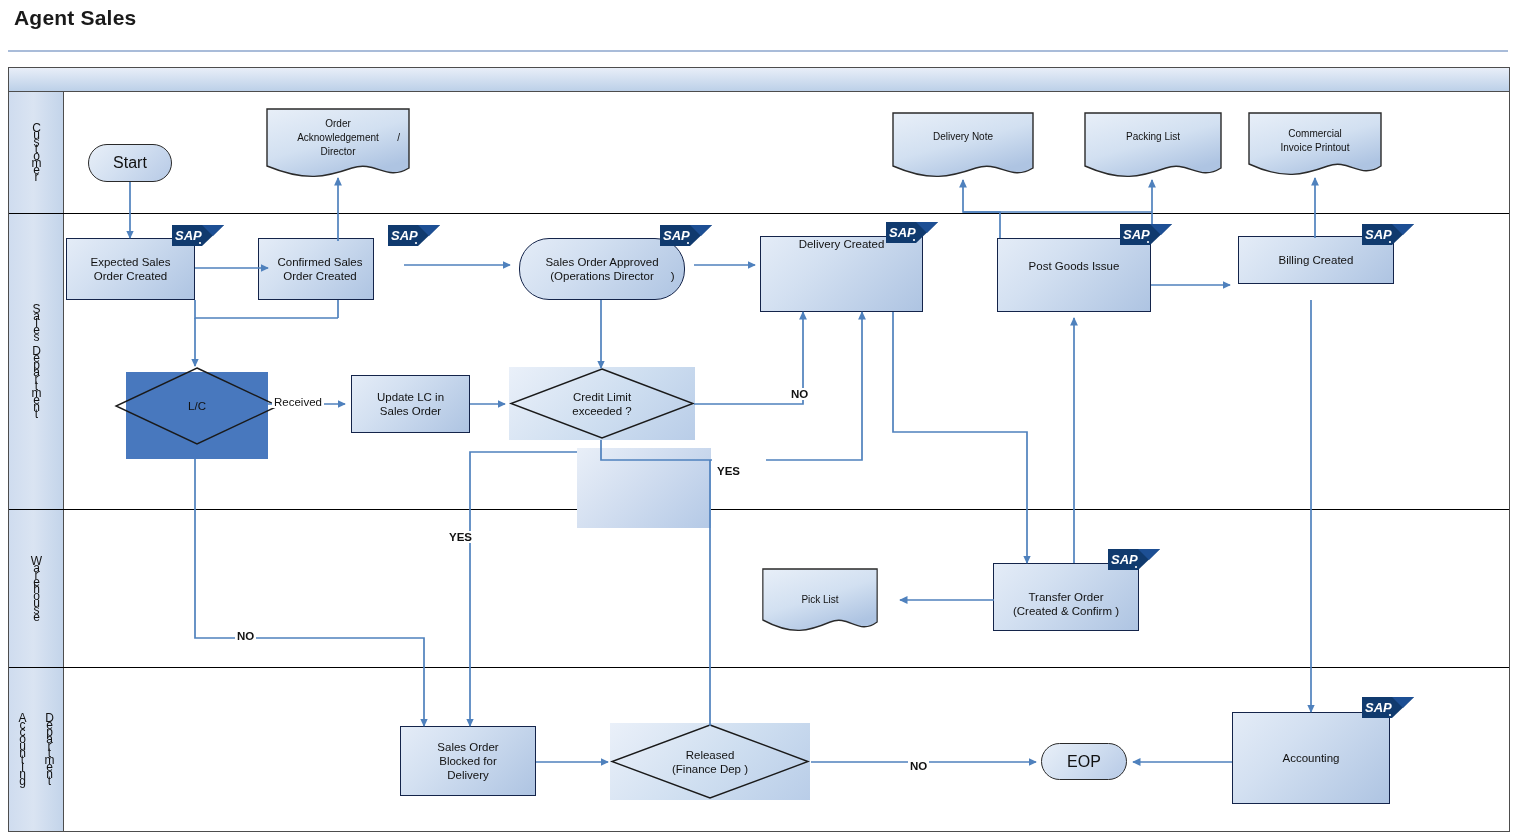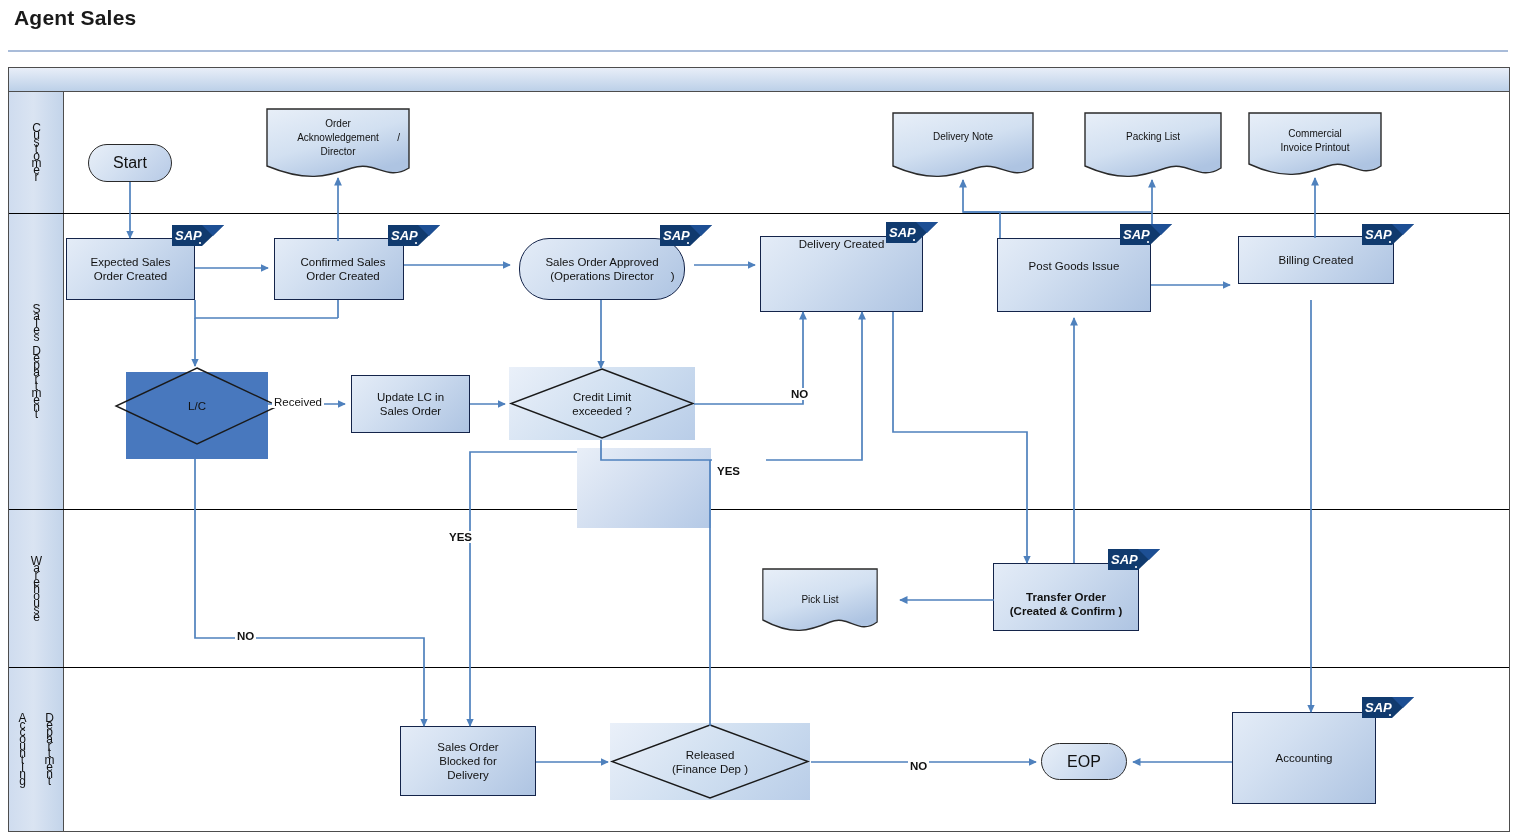--- a/index.html
+++ b/index.html
@@ -311,21 +311,21 @@
   </div>
   <div class="sap" style="left:172px;top:225px;">
     <svg viewBox="0 0 52 21">
       <path d="M0,0 L52,0 L30,21 L0,21 Z" fill="#103a6e"></path>
       <path d="M30,0 L52,0 L41,11 Z" fill="#1d4f94"></path>
       <text x="3" y="15" font-family="Liberation Sans,sans-serif" font-size="13" font-weight="bold" fill="#ffffff" font-style="italic">SAP</text>
       <circle cx="28" cy="18" r="1.1" fill="#ffffff"></circle>
     </svg>
   </div>
 
-  <div class="node proc" style="left:274px;top:238px;width:130px;height:62px;padding-left:8px;">
+  <div class="node proc" style="left:258px;top:238px;width:116px;height:62px;padding-left:8px;">
     <div>
       <div>Confirmed Sales</div>
       <div>Order Created</div>
     </div>
   </div>
   <div class="sap" style="left:388px;top:225px;">
     <svg viewBox="0 0 52 21">
       <path d="M0,0 L52,0 L30,21 L0,21 Z" fill="#103a6e"></path>
       <path d="M30,0 L52,0 L41,11 Z" fill="#1d4f94"></path>
       <text x="3" y="15" font-family="Liberation Sans,sans-serif" font-size="13" font-weight="bold" fill="#ffffff" font-style="italic">SAP</text>
@@ -420,21 +420,21 @@
             <stop offset="55%" stop-color="#d2e0f1"></stop>
             <stop offset="100%" stop-color="#aec4e2"></stop>
       </linearGradient>
         </defs>
       <path d="M1,1 L135,1 L135,54 C113,68 102,46 80,54 C55,63 36,68 1,52 Z" fill="url(#dg5)" stroke="#2a2a2a" stroke-width="1.4"></path>
     </svg>
     <div class="dlabel" style="padding-top:16px;">Pick List</div>
   </div>
 
   <div class="node proc" style="left:993px;top:563px;width:146px;height:68px;border-width:1.5px;">
-    <div style="margin-top:14px;font-weight:bold;">
+    <div style="margin-top:14px;">
       <div>Transfer Order</div>
       <div>(Created   &amp; Confirm  )</div>
     </div>
   </div>
   <div class="sap" style="left:1108px;top:549px;">
     <svg viewBox="0 0 52 21">
       <path d="M0,0 L52,0 L30,21 L0,21 Z" fill="#103a6e"></path>
       <path d="M30,0 L52,0 L41,11 Z" fill="#1d4f94"></path>
       <text x="3" y="15" font-family="Liberation Sans,sans-serif" font-size="13" font-weight="bold" fill="#ffffff" font-style="italic">SAP</text>
       <circle cx="28" cy="18" r="1.1" fill="#ffffff"></circle>
@@ -457,21 +457,21 @@
     <div class="dlabel">
       <div>Released</div>
       <div>(Finance Dep   )</div>
     </div>
   </div>
 
   <div class="node term" style="left:1041px;top:743px;width:86px;height:37px;">
     <span>EOP</span>
   </div>
 
-  <div class="node proc" style="left:1232px;top:712px;width:144px;height:92px;">
+  <div class="node proc" style="left:1232px;top:712px;width:158px;height:92px;">
     <div>Accounting</div>
   </div>
   <div class="sap" style="left:1362px;top:697px;">
     <svg viewBox="0 0 52 21">
       <path d="M0,0 L52,0 L30,21 L0,21 Z" fill="#103a6e"></path>
       <path d="M30,0 L52,0 L41,11 Z" fill="#1d4f94"></path>
       <text x="3" y="15" font-family="Liberation Sans,sans-serif" font-size="13" font-weight="bold" fill="#ffffff" font-style="italic">SAP</text>
       <circle cx="28" cy="18" r="1.1" fill="#ffffff"></circle>
     </svg>
   </div>

